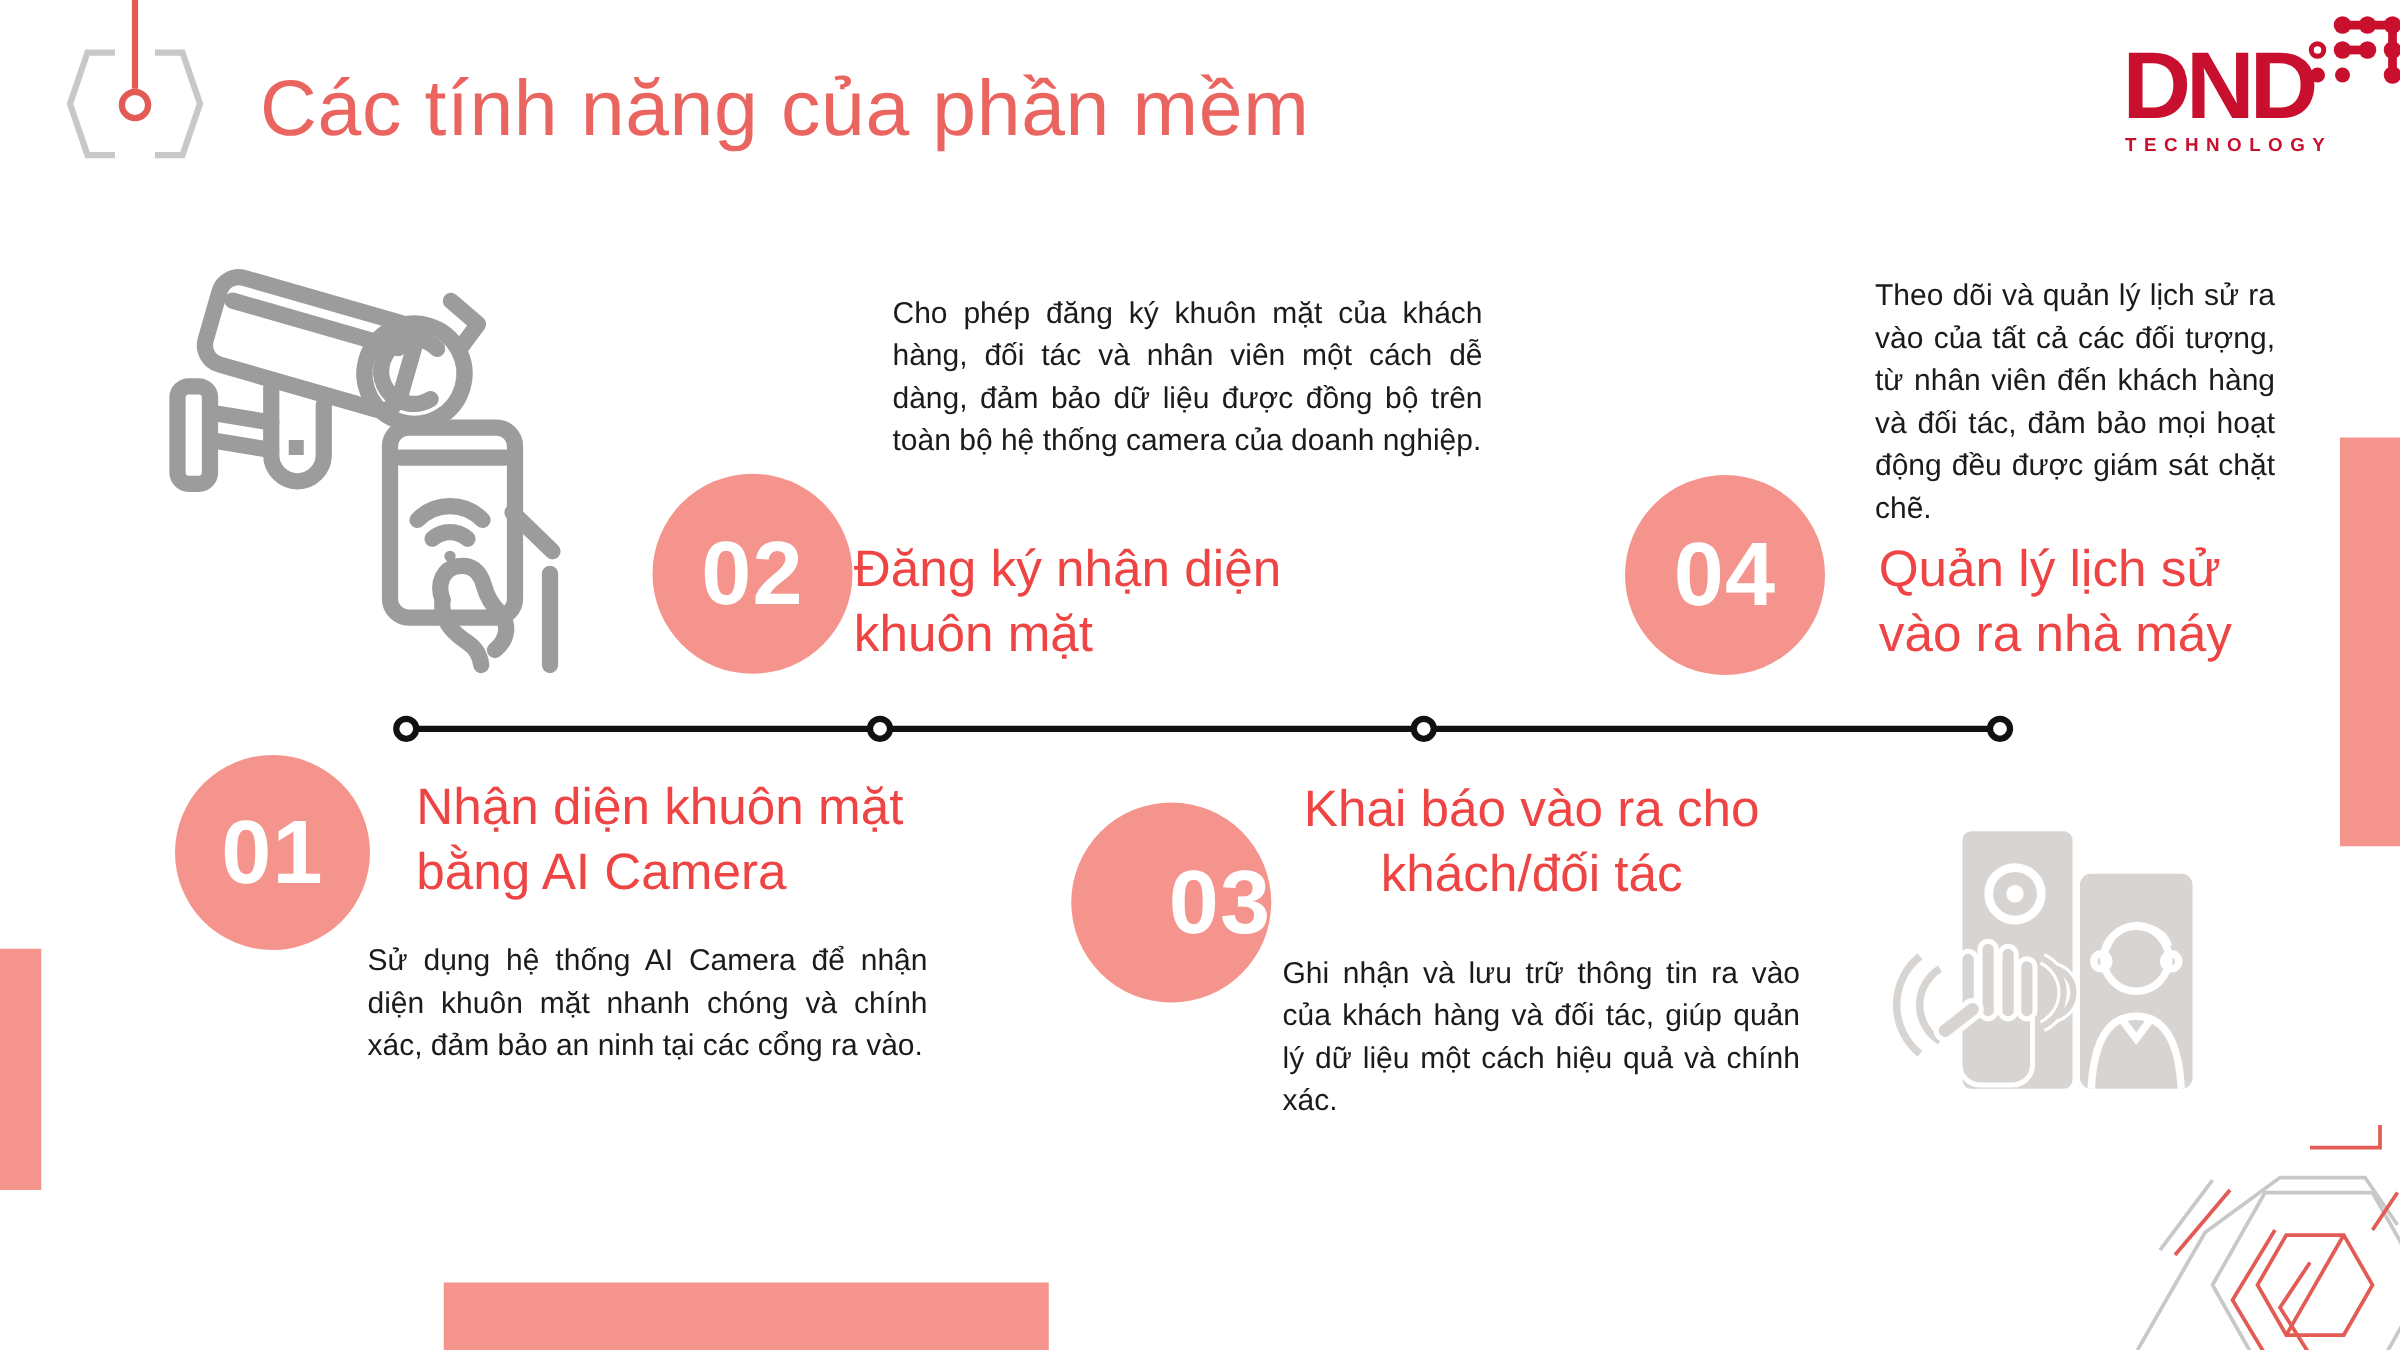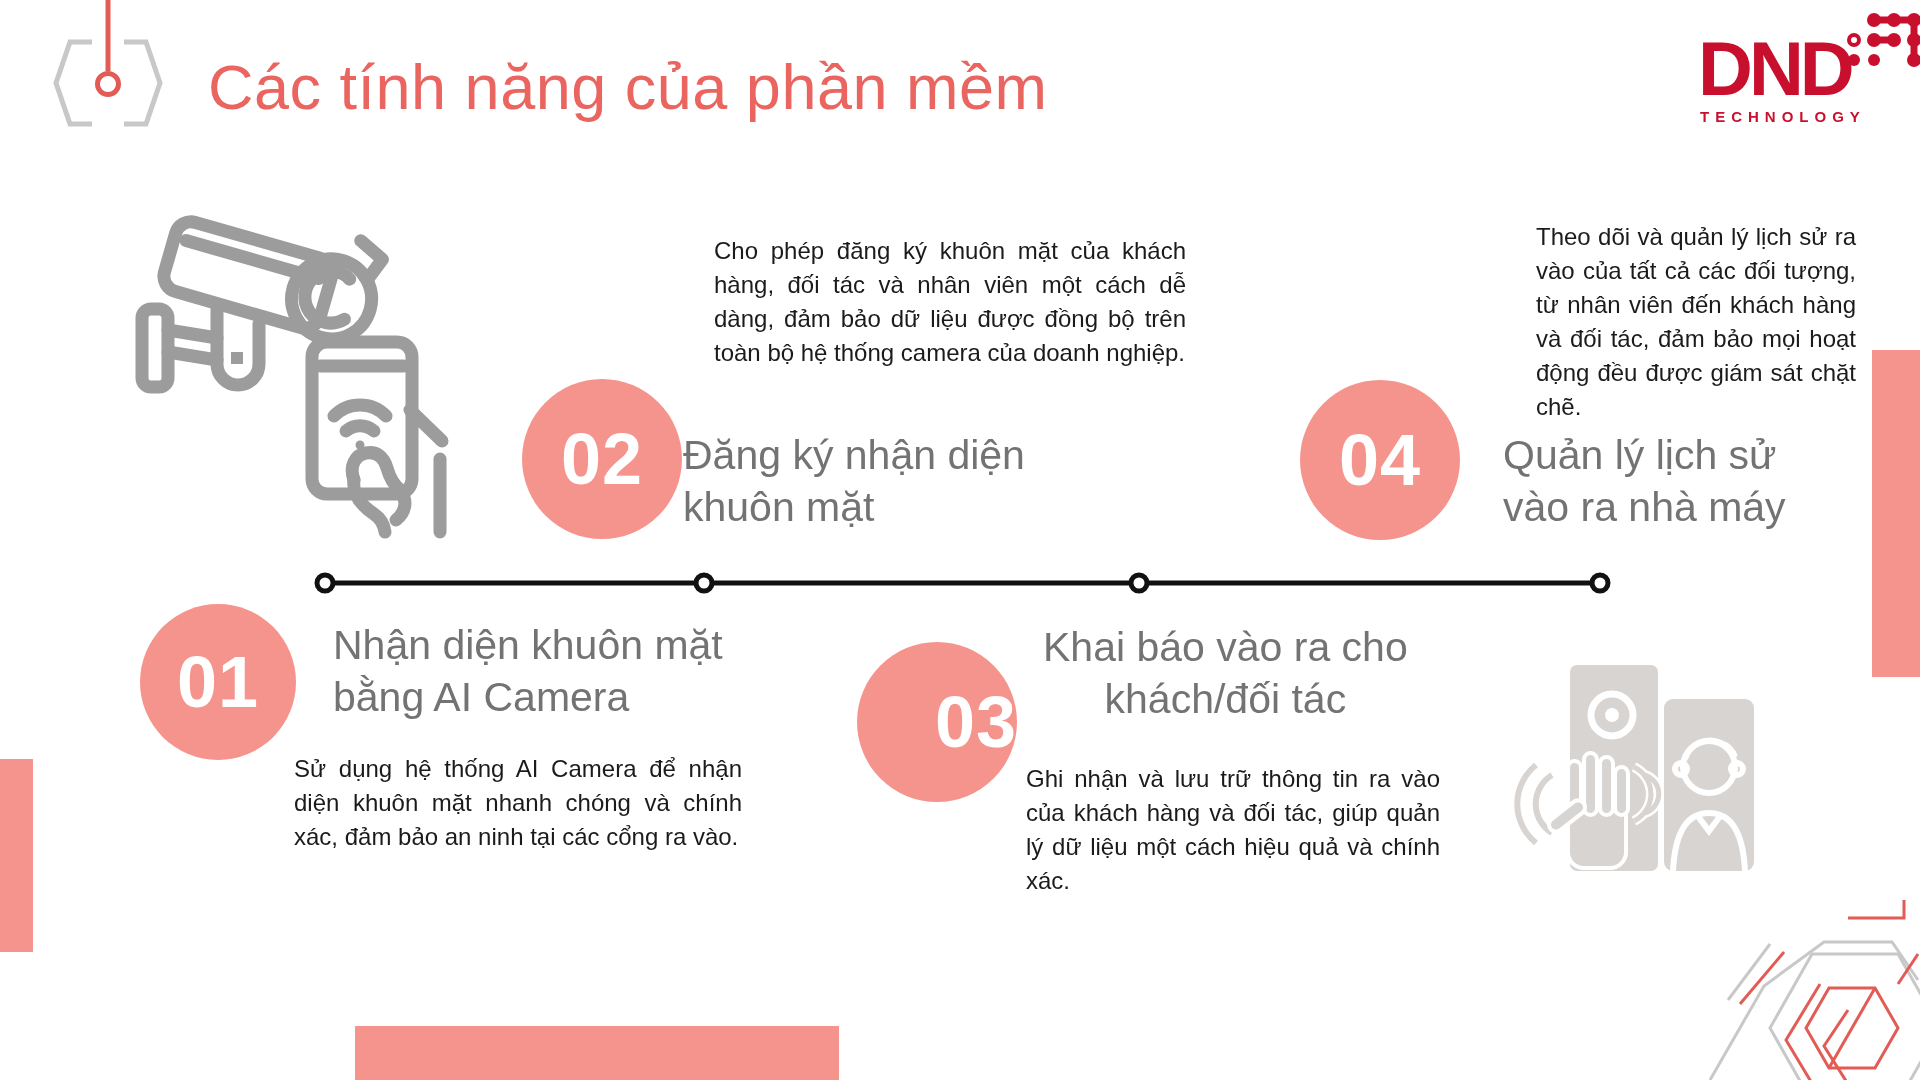--- a/index.html
+++ b/index.html
@@ -39,40 +39,40 @@
   .timeline{position:absolute;left:310px;top:568px;}
 
   
   .camera-illustration{position:absolute;left:138px;top:212px;}
   .door-illustration{position:absolute;left:1512px;top:663px;}
 
   
   .badge{position:absolute;border-radius:50%;background:var(--coral);
     display:flex;align-items:center;justify-content:center;}
   .badge span{color:#fff;font-weight:700;font-size:72px;letter-spacing:1px;}
-  .f-title{position:absolute;font-weight:400;font-size:41px;line-height:1.26;color:#737373;}
+  .f-title{position:absolute;font-weight:400;font-size:41px;line-height:1.26;color:#ef4444;}
   .f-title .l{display:block;white-space:nowrap;}
   .f-desc{position:absolute;font-size:24px;line-height:34px;color:var(--ink);
     text-align:justify;text-justify:inter-word;}
 
   .b1{left:140px;top:604px;width:156px;height:156px;}
   .t1{left:333px;top:620px;}
   .d1{left:294px;top:752px;width:448px;}
 
   .b2{left:522px;top:379px;width:160px;height:160px;}
   .t2{left:683px;top:430px;}
   .d2{left:700px;top:234px;width:472px;margin-left:14px;}
 
   .b3{left:857px;top:642px;width:160px;height:160px;justify-content:flex-end;}
   .t3{left:1043px;top:622px;text-align:center;}
   .d3{left:1026px;top:762px;width:414px;}
 
   .b4{left:1300px;top:380px;width:160px;height:160px;}
   .t4{left:1503px;top:430px;}
-  .d4{left:1536px;top:220px;width:320px;}
+  .d4{left:1500px;top:220px;width:320px;}
 </style>
 </head>
 <body>
 
 <div id="page">
 
   <svg class="hex-deco" width="160" height="140" viewBox="0 0 160 140">
     <g fill="none" stroke="var(--hex-gray)" stroke-width="5">
       <polyline points="62,42 40,42 26,83 40,124 62,124"></polyline>
       <polyline points="94,42 116,42 130,83 116,124 94,124"></polyline>

